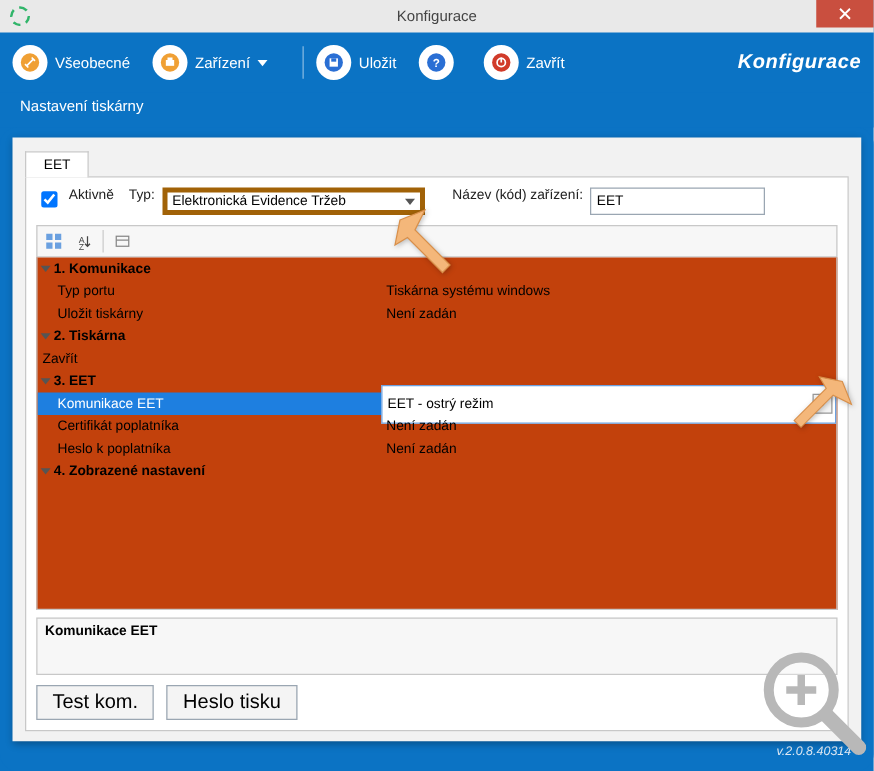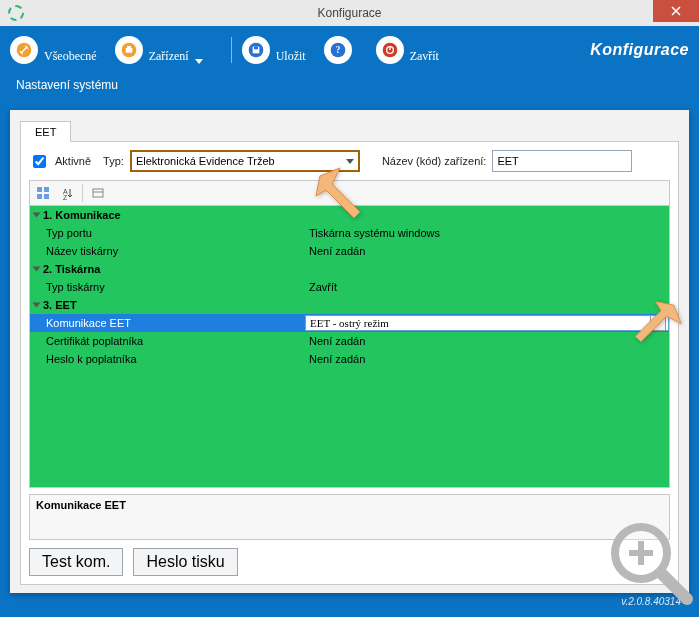--- a/index.html
+++ b/index.html
@@ -54,21 +54,21 @@
   }
   .toolbar {
     height: 48px;
     background: #0b73c4;
     display: flex;
     align-items: center;
     padding: 0 10px;
     color: #fff;
     font-size: 12px;
   }
-  .tb-btn { display: flex; align-items: flex-end; margin-right: 18px; cursor: pointer; font-family: Liberation Serif, serif; }
+  .tb-btn { display: flex; align-items: center; margin-right: 18px; cursor: pointer; }
   .tb-btn .circle {
     width: 28px; height: 28px; border-radius: 50%;
     background: #fff;
     display: flex; align-items: center; justify-content: center;
     margin-right: 6px;
   }
   .tb-btn .circle svg { width: 16px; height: 16px; }
   .caret-down {
     width: 0; height: 0; border-left: 4px solid transparent; border-right: 4px solid transparent;
     border-top: 5px solid #fff; margin-left: 6px;
@@ -107,36 +107,36 @@
     top: 1px;
   }
   .tabbody {
     border: 1px solid #c8c8c8;
     background: #fff;
     padding: 8px;
     display: flex;
     flex-direction: column;
     flex: 1;
   }
-  .row1 { display: flex; align-items: center; gap: 6px; margin-bottom: 8px; }
+  .row1 { display: flex; align-items: flex-start; gap: 6px; margin-bottom: 8px; }
   .row1 label { font-size: 11px; color: #222; }
   .row1 input[type="checkbox"] { width: 13px; height: 13px; }
   .combo {
     display: flex; align-items: center; justify-content: space-between;
-    border: 2px solid #a16207; background: #fff;
-    height: 22px; padding: 0 4px; font-size: 11px; width: 230px;
+    border: 4px solid #a16207; background: #fff;
+    height: 22px; padding: 0 4px; font-size: 11px; width: 210px;
   }
   .combo .cd { width:0;height:0;border-left:4px solid transparent;border-right:4px solid transparent;border-top:5px solid #555; }
   .text-input { border: 1px solid #9aa6b2; height: 22px; padding: 0 4px; font-size: 11px; background:#fff; width: 140px;}
   .mini-toolbar {
     border: 1px solid #c8c8c8; height: 26px; display: flex; align-items: center; gap: 2px; padding: 0 2px; background:#f7f7f7;
   }
   .mini-btn { width: 22px; height: 20px; display:flex;align-items:center;justify-content:center;border:1px solid transparent; }
   .grid {
-    border: 1px solid #c8c8c8; border-top:none; flex: 1; overflow:auto; background:#22c55e;
+    border: 1px solid #c8c8c8; border-top:none; flex: 1; overflow:auto; background:#c2410c;
   }
   .grow { display:flex; align-items:center; height:18px; font-size:11px; }
   .grow .c1 { width: 275px; padding-left: 10px; display:flex; align-items:center; gap:4px;}
   .grow .c2 { flex:1; padding-left: 4px;}
   .ghead { font-weight: bold; }
   .ghead .c1 { padding-left: 4px; }
   .sel { background: #1e7fe0; color:#fff; }
   .tri { width:0;height:0;border-top:4px solid transparent;border-bottom:4px solid transparent;border-left:5px solid #555; display:inline-block;}
   .tri.open{transform:rotate(90deg);}
   .indent1{padding-left:16px !important;}
@@ -214,21 +214,21 @@
             <circle cx="12" cy="12" r="11" fill="#d13b2a"></circle>
             <circle cx="12" cy="12" r="5" fill="none" stroke="#fff" stroke-width="2"></circle>
             <line x1="12" y1="6" x2="12" y2="12" stroke="#fff" stroke-width="2"></line>
           </svg>
         </div>
       <span>Zavřít</span>
     </div>
     <div class="tb-title">Konfigurace</div>
   </div>
 
-  <div class="sub-title">Nastavení systému</div>
+  <div class="sub-title">Nastavení tiskárny</div>
 
   <div class="client">
     <div class="panel">
       <div class="tabstrip">
         <div class="tab">EET</div>
       </div>
       <div class="tabbody">
         <div class="row1">
           <input type="checkbox" checked="" style="">
           <label>Aktivně</label>
@@ -272,57 +272,63 @@
                 <span class="tri open"></span>
                 <span>1. Komunikace</span>
               </div>
               <div class="c2"></div>
             </div>
             <div class="grow">
               <div class="c1 indent1">Typ portu</div>
               <div class="c2">Tiskárna systému windows</div>
             </div>
             <div class="grow">
-              <div class="c1 indent1">Název tiskárny</div>
+              <div class="c1 indent1">Uložit tiskárny</div>
               <div class="c2">Není zadán</div>
             </div>
             <div class="grow ghead">
               <div class="c1">
                 <span class="tri open"></span>
                 <span>2. Tiskárna</span>
               </div>
               <div class="c2"></div>
             </div>
             <div class="grow">
-              <div class="c1 indent1">Typ tiskárny</div>
               <div class="c2">Zavřít</div>
             </div>
             <div class="grow ghead">
               <div class="c1">
                 <span class="tri open"></span>
                 <span>3. EET</span>
               </div>
               <div class="c2"></div>
             </div>
             <div class="grow sel">
               <div class="c1 indent1">Komunikace EET</div>
-              <div class="c2 dd-cell" style="background: rgb(255, 255, 255); color: rgb(0, 0, 0); border: 1px solid rgb(106, 160, 224); height: 16px; font-family: Liberation Serif, serif;">
+              <div class="c2 dd-cell" style="background: rgb(255, 255, 255); color: rgb(0, 0, 0); border: 1px solid rgb(106, 160, 224); height: 31px;">
                 <span>EET - ostrý režim</span>
                 <span class="dd-btn">
                   <span class="cd"></span>
                 </span>
               </div>
             </div>
             <div class="grow">
               <div class="c1 indent1">Certifikát poplatníka</div>
               <div class="c2">Není zadán</div>
             </div>
             <div class="grow">
               <div class="c1 indent1">Heslo k poplatníka</div>
               <div class="c2">Není zadán</div>
+            </div>
+            <div class="grow ghead">
+              <div class="c1">
+                <span class="tri open"></span>
+                <span>4. Zobrazené nastavení</span>
+              </div>
+              <div class="c2"></div>
             </div>
           </div>
 
         <div class="desc-box">
           <span>Komunikace EET</span>
         </div>
 
         <div class="btn-row">
           <button class="btn">Test kom.</button>
           <button class="btn">Heslo tisku</button>

